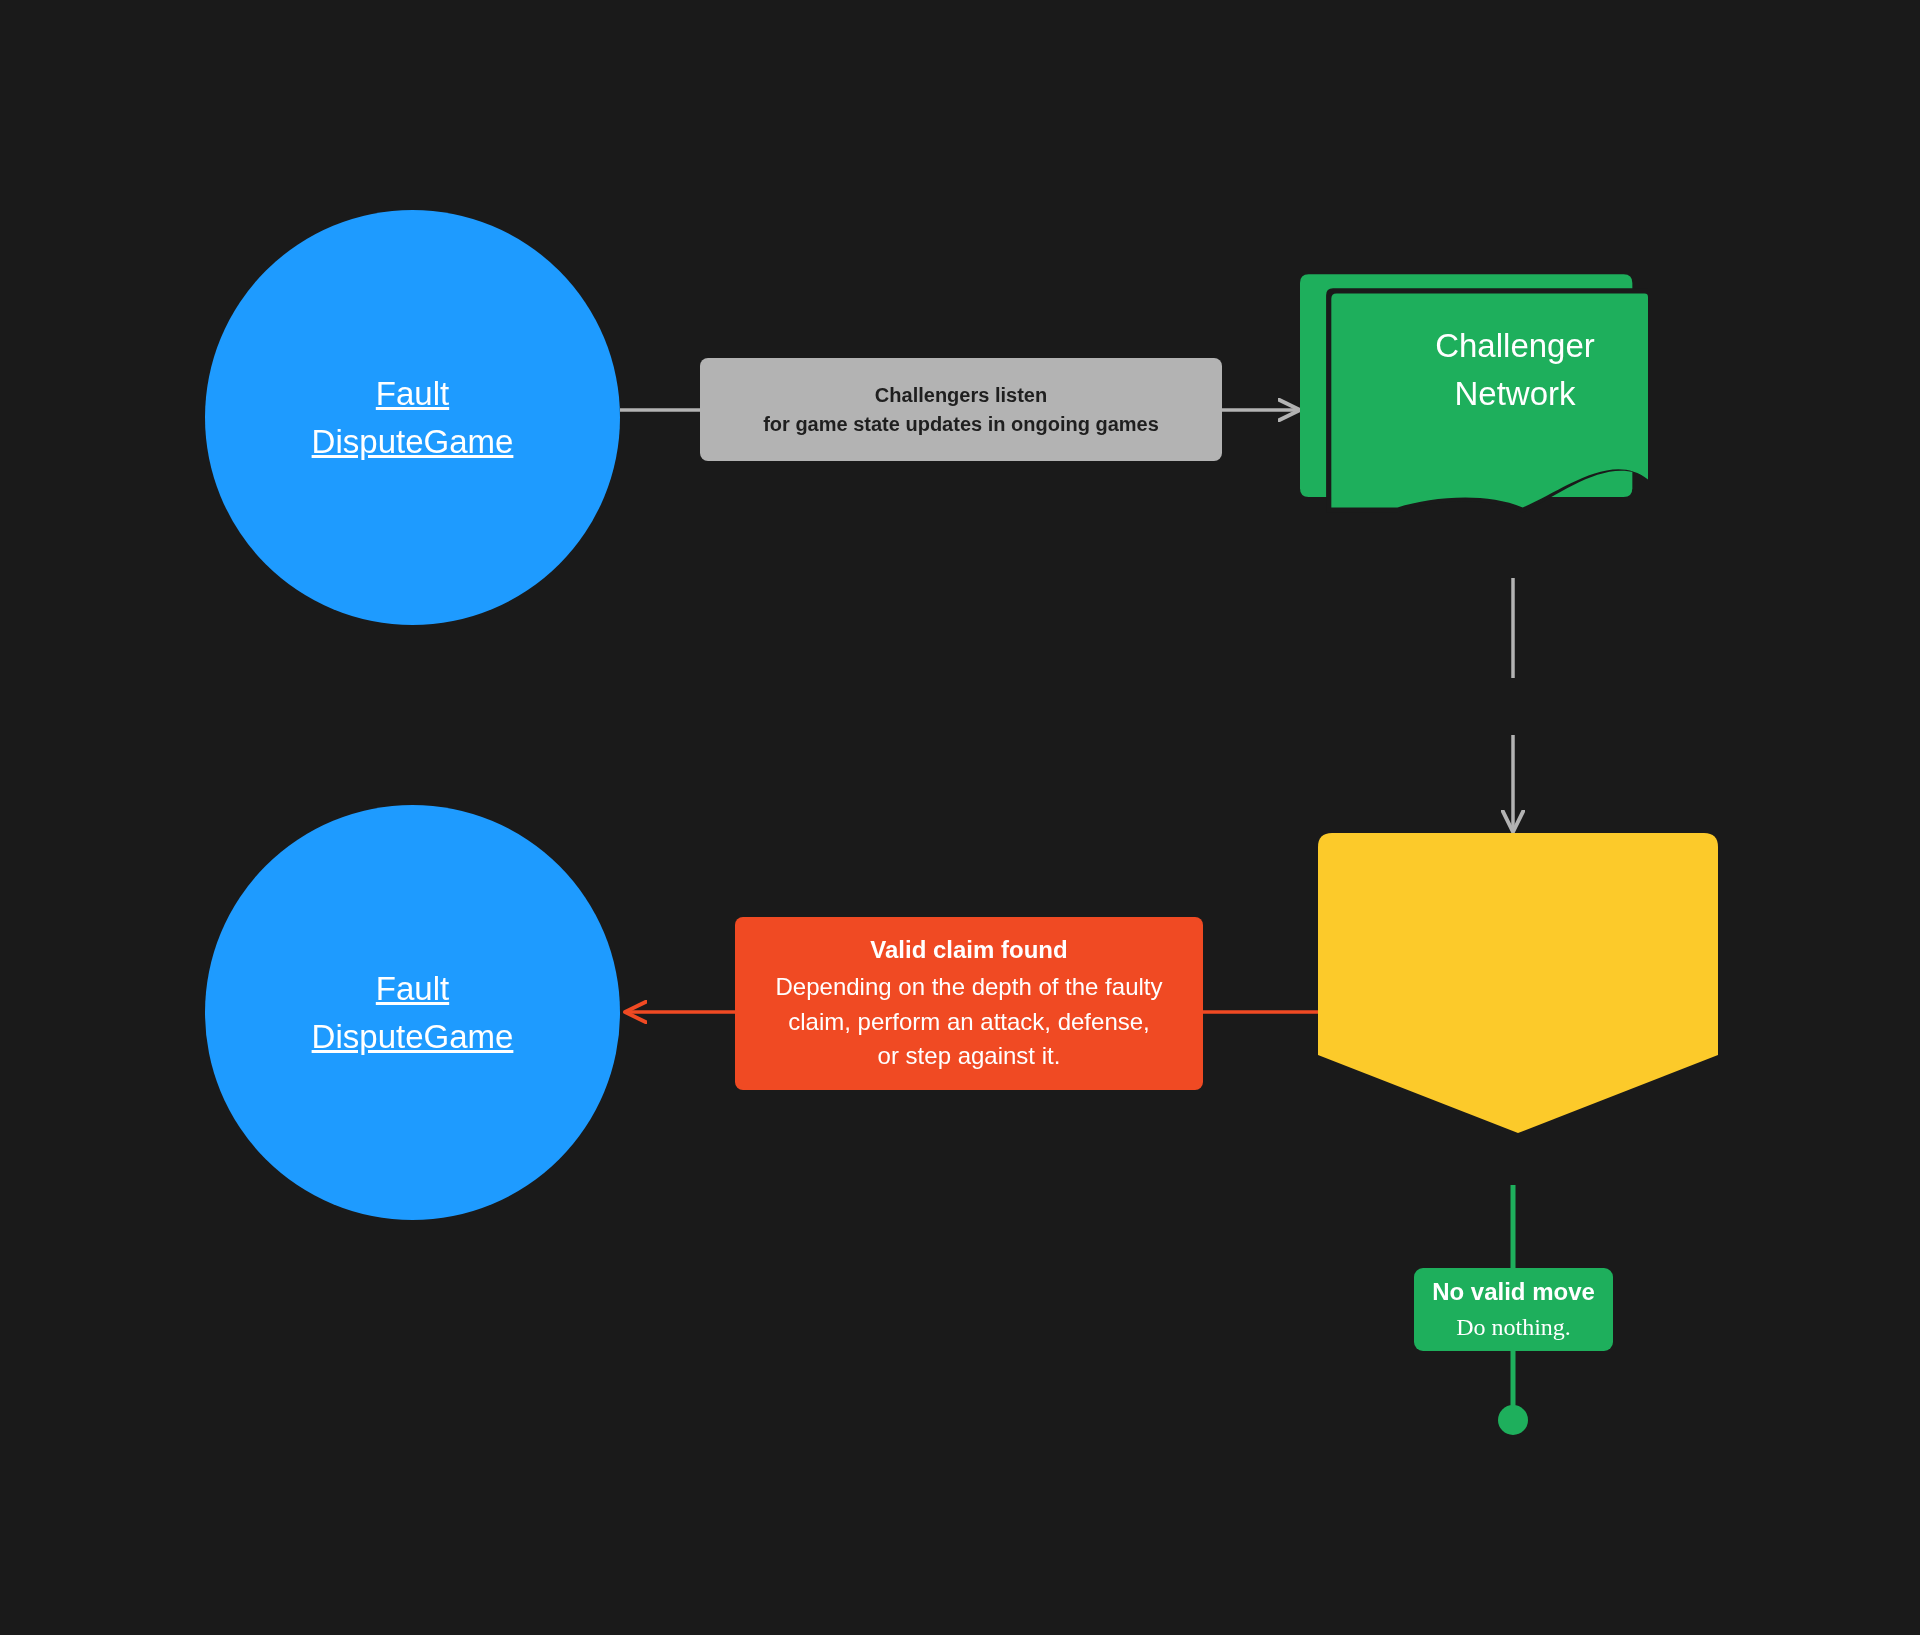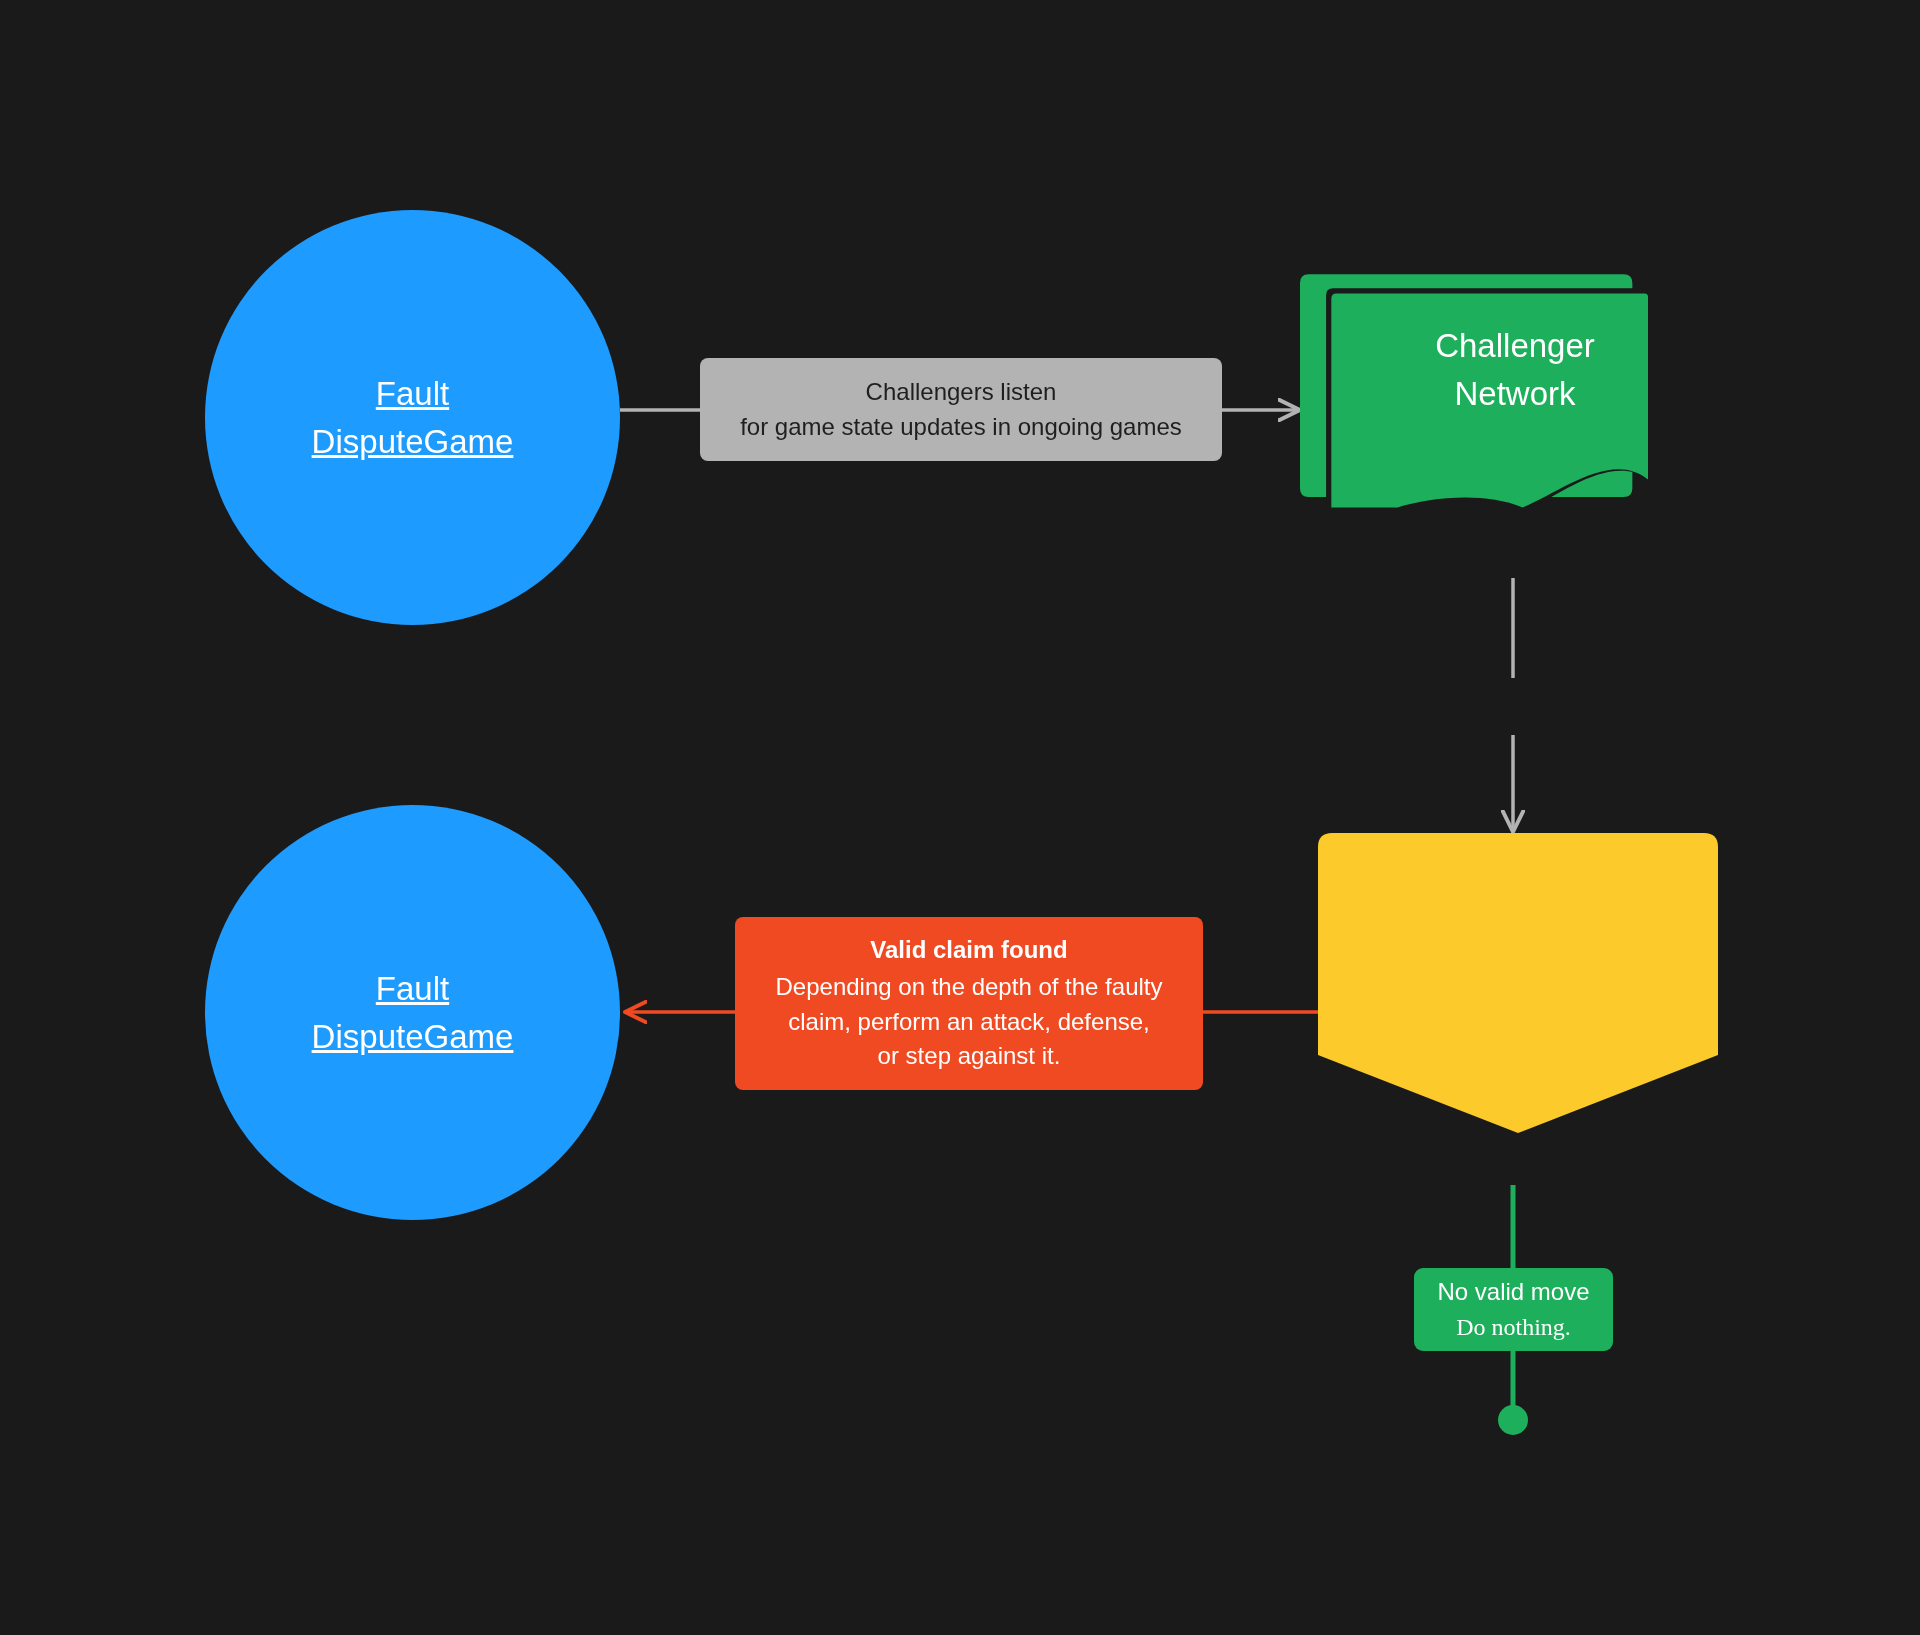--- a/index.html
+++ b/index.html
@@ -101,24 +101,25 @@
     display: flex;
     flex-direction: column;
     align-items: center;
     justify-content: center;
     border-radius: 8px;
     text-align: center;
   }
   .label-grey {
     background: #b3b3b3;
     color: #1f1f1f;
-    font-size: 24px;
+    font-size: 20px;
     line-height: 1.42;
     padding: 24px 18px;
     white-space: pre-line;
+    font-weight: bold;
   }
   .label-orange {
     background: #f04a23;
     color: #ffffff;
     font-size: 24px;
     line-height: 1.45;
     padding: 14px 18px;
   }
   .label-orange .l-title {
     font-weight: bold;
@@ -129,21 +130,21 @@
   }
   .label-green {
     background: #1eaf5c;
     color: #ffffff;
     font-size: 24px;
     line-height: 1.45;
     padding: 12px 16px;
     border-radius: 9px;
   }
   .label-green .l-title {
-    font-weight: normal;
+    font-weight: bold;
   }
   .label-green .l-body {
     font-weight: 400;
     font-family: Liberation Serif, serif;
   }
 </style>
 </head>
 <body>
 
 <div id="canvas">

